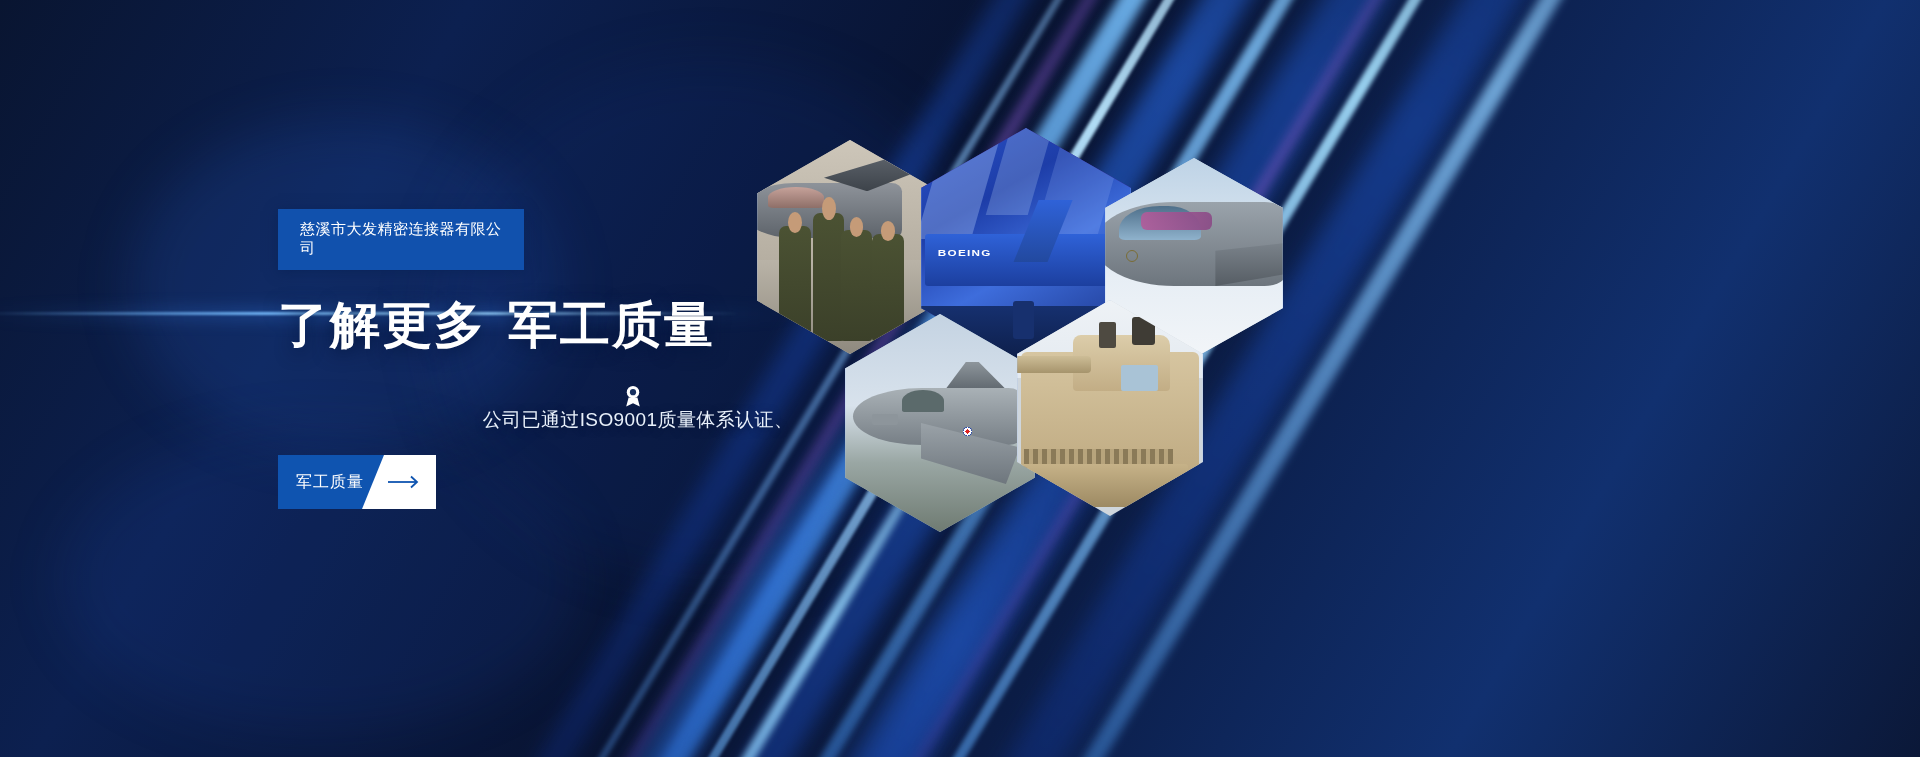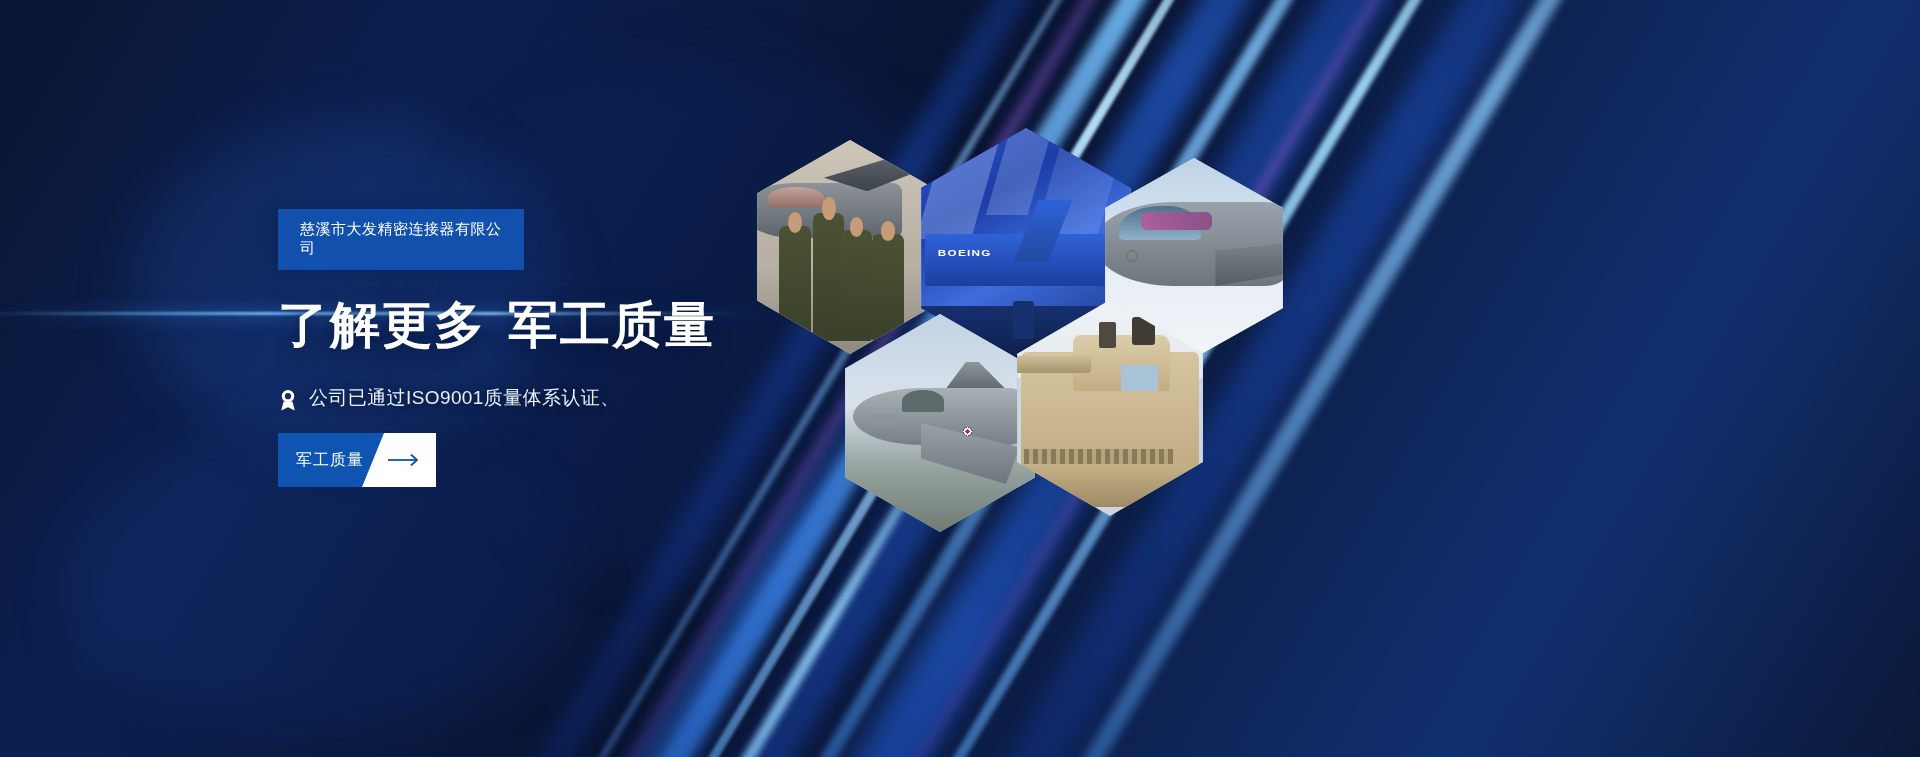--- a/index.html
+++ b/index.html
@@ -77,24 +77,25 @@
   }
   .headline{
     margin-top:26px;color:#ffffff;
     font-size:50px;font-weight:bold;letter-spacing:2px;
     text-shadow:0 3px 18px rgba(4,20,60,.85);
     white-space:nowrap;line-height:1.18;
   }
   .headline .gap{display:inline-block;width:22px;}
   .bullets{margin-top:30px;}
   .bullet{
-    display:flex;align-items:flex-end;
+    display:flex;align-items:center;
     color:#e9f1fb;font-size:19px;letter-spacing:.4px;
     margin-bottom:17px;
     text-shadow:0 2px 8px rgba(4,18,52,.7);
+    flex-direction:column;
   }
   .bullet .medal{
     width:20px;height:22px;margin-right:11px;flex:0 0 auto;
     display:inline-flex;align-items:center;justify-content:center;
   }
   .cta{
     margin-top:22px;position:relative;
     width:158px;height:54px;display:block;
     cursor:pointer;
   }

